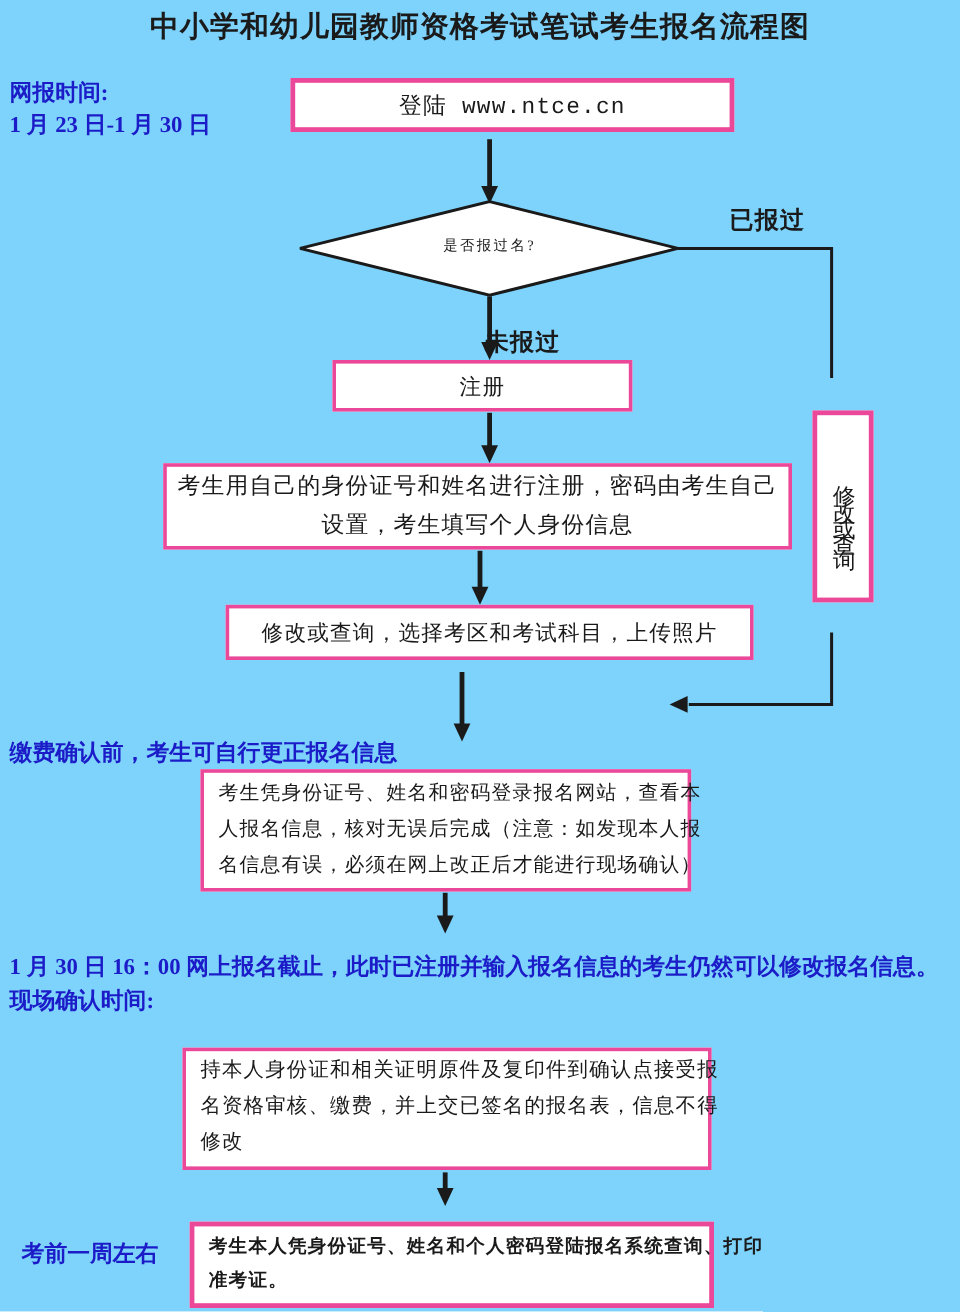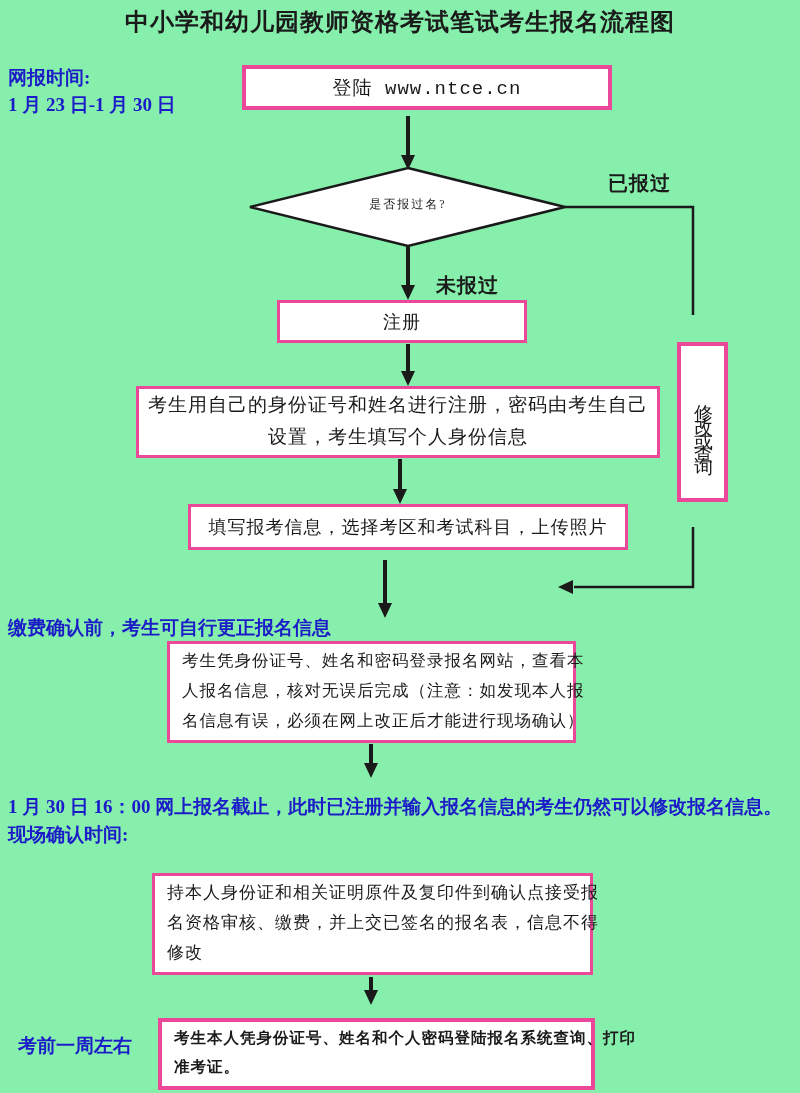--- a/index.html
+++ b/index.html
@@ -1,19 +1,19 @@
 <!DOCTYPE html>
 <html><head>
 <meta charset="utf-8">
 <style>
   html,body{margin:0;padding:0;background:#ffffff;}
   .canvas{
     position:relative;
     width:800px;height:1093px;
-    background:#86efac;
+    background:#7dd3fc;
     font-family:"Liberation Serif", serif;
     color:#1a1a1a;
     overflow:hidden;
   }
   svg.connectors{position:absolute;left:0;top:0;width:800px;height:1093px;}
   .abs{position:absolute;}
   .title{
     left:0;top:6px;width:800px;
     text-align:center;font-size:24px;font-weight:bold;
     letter-spacing:1px;white-space:nowrap;
@@ -100,37 +100,37 @@
     <div>1 月 23 日-1 月 30 日</div>
   </div>
 
   <div class="abs fbox center" style="left:242px;top:65px;width:370px;height:45px;font-size:19px;">
     <div class="line">登陆 www.ntce.cn</div>
   </div>
 
   <div class="abs diamond-label" style="left:258px;top:196px;width:300px;">是否报过名?</div>
 
   <div class="abs branch-label" style="left:608px;top:170px;">已报过</div>
-  <div class="abs branch-label" style="left:436px;top:272px;">未报过</div>
+  <div class="abs branch-label" style="left:404px;top:272px;">未报过</div>
 
   <div class="abs fbox b3 center" style="left:277px;top:300px;width:250px;height:43px;font-size:18px;">
     <div class="line">注册</div>
   </div>
 
   <div class="abs fbox b3 center" style="left:136px;top:386px;width:524px;height:72px;font-size:19px;line-height:32px;">
     <div class="line">考生用自己的身份证号和姓名进行注册，密码由考生自己</div>
     <div class="line">设置，考生填写个人身份信息</div>
   </div>
 
   <div class="abs fbox" style="left:677px;top:342px;width:51px;height:160px;align-items:center;">
     <span class="vertical-text">修改或查询</span>
   </div>
 
   <div class="abs fbox b3 center" style="left:188px;top:504px;width:440px;height:46px;font-size:18px;">
-    <div class="line">填写报考信息，选择考区和考试科目，上传照片</div>
+    <div class="line">修改或查询，选择考区和考试科目，上传照片</div>
   </div>
 
   <div class="abs blue note" style="left:8px;top:614px;">缴费确认前，考生可自行更正报名信息</div>
 
   <div class="abs fbox b3 leftpad" style="left:167px;top:641px;width:409px;height:102px;font-size:16.5px;line-height:30px;">
     <div class="line">考生凭身份证号、姓名和密码登录报名网站，查看本</div>
     <div class="line">人报名信息，核对无误后完成（注意：如发现本人报</div>
     <div class="line">名信息有误，必须在网上改正后才能进行现场确认）</div>
   </div>
 

